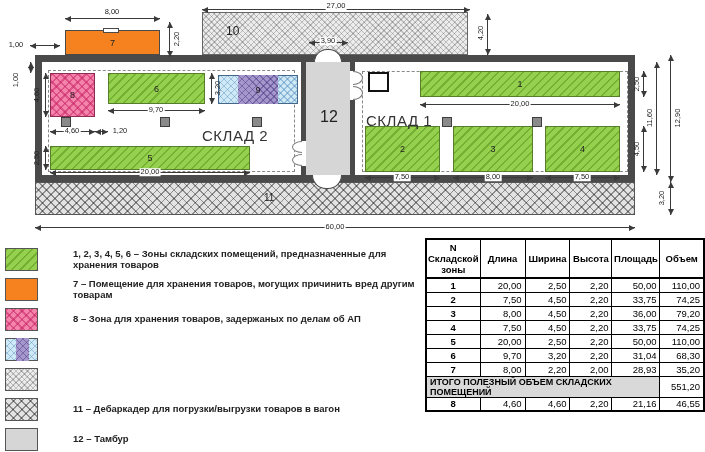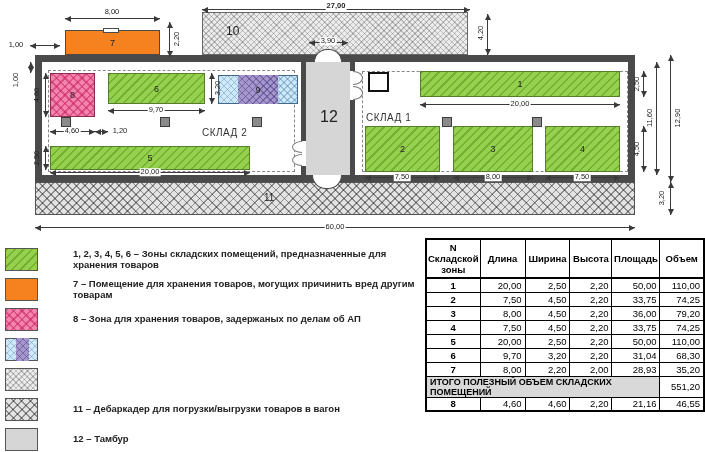--- a/index.html
+++ b/index.html
@@ -37,21 +37,21 @@
   .bump { position:absolute; background:#fff; border:1.5px solid #4a4a4a; }
   .bump.top { border-bottom:none; border-radius:14px 14px 0 0; }
   .bump.bot { border-top:none; border-radius:0 0 14px 14px; }
   .leaf { position:absolute; background:#fff; border:1px solid #777; }
   .leaf.r { border-left:none; border-radius:0 100% 100% 0 / 0 50% 50% 0; }
   .leaf.l { border-right:none; border-radius:100% 0 0 100% / 50% 0 0 50%; }
 
   .col { position:absolute; width:10px; height:10px; background:#8a8a8a; border:1px solid #3d3d3d; }
   .wsq { position:absolute; left:368px; top:72px; width:21px; height:20px; background:#fff; border:2px solid #111; }
 
-  .room { position:absolute; font-size:10px; color:#333; letter-spacing:.5px; }
+  .room { position:absolute; font-size:15px; color:#333; letter-spacing:.5px; }
 
   .dimh { position:absolute; height:0; border-top:1px solid #3a3a3a; }
   .dimh::before { content:""; position:absolute; left:0; top:-3.5px; width:0; height:0;
      border-top:3px solid transparent; border-bottom:3px solid transparent; border-right:6px solid #3a3a3a; }
   .dimh::after { content:""; position:absolute; right:0; top:-3.5px; width:0; height:0;
      border-top:3px solid transparent; border-bottom:3px solid transparent; border-left:6px solid #3a3a3a; }
   .dimv { position:absolute; width:0; border-left:1px solid #3a3a3a; }
   .dimv::before { content:""; position:absolute; top:0; left:-3.5px; width:0; height:0;
      border-left:3px solid transparent; border-right:3px solid transparent; border-bottom:6px solid #3a3a3a; }
   .dimv::after { content:""; position:absolute; bottom:0; left:-3.5px; width:0; height:0;
@@ -156,21 +156,21 @@
     <div class="dimh" style="left:65px;top:18px;width:95px;"></div>
     <span class="dlbl" style="left:112px;top:12px;">8,00</span>
 
     <div class="dimv" style="left:169px;top:22px;height:35px;"></div>
     <span class="dlbl v" style="left:177px;top:39px;">2,20</span>
 
     <div class="dimh" style="left:30px;top:45px;width:30px;"></div>
     <span class="dlbl" style="left:16px;top:45px;">1,00</span>
 
     <div class="dimh" style="left:202px;top:9px;width:268px;"></div>
-    <span class="dlbl" style="left:336px;top:6px;font-weight:bold;">27,00</span>
+    <span class="dlbl" style="left:336px;top:6px;">27,00</span>
 
     <div class="dimh" style="left:309px;top:42px;width:39px;"></div>
     <span class="dlbl" style="left:328px;top:41px;">3,90</span>
 
     <div class="dimv" style="left:487px;top:14px;height:41px;"></div>
     <span class="dlbl v" style="left:481px;top:33px;">4,20</span>
 
     <div class="dimv" style="left:30px;top:62px;height:11px;"></div>
     <span class="dlbl v" style="left:16px;top:80px;">1,00</span>
 

